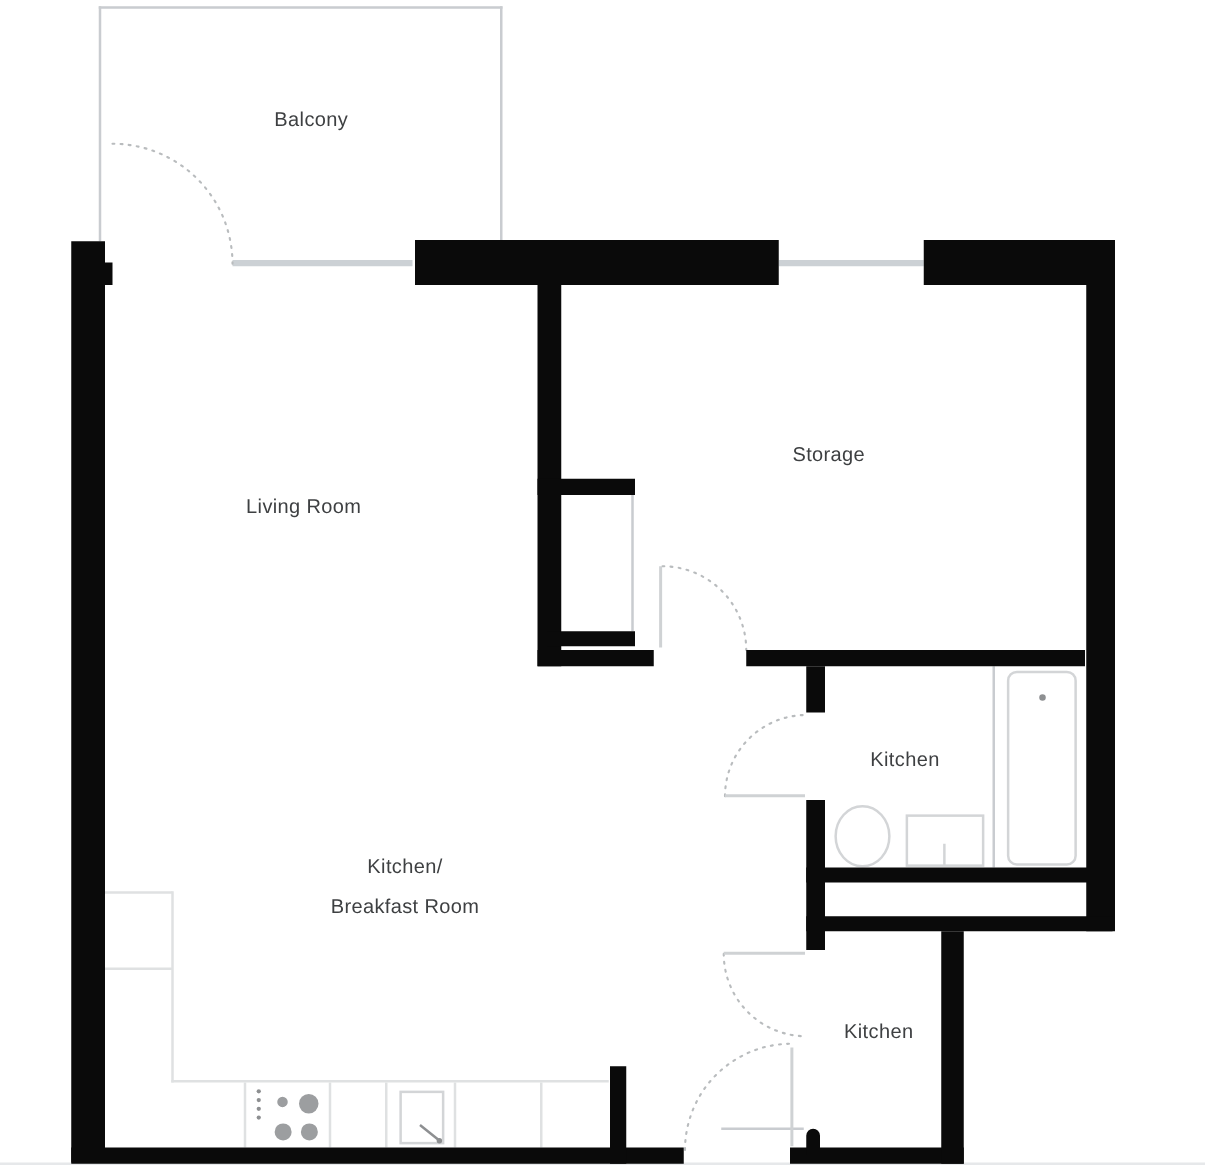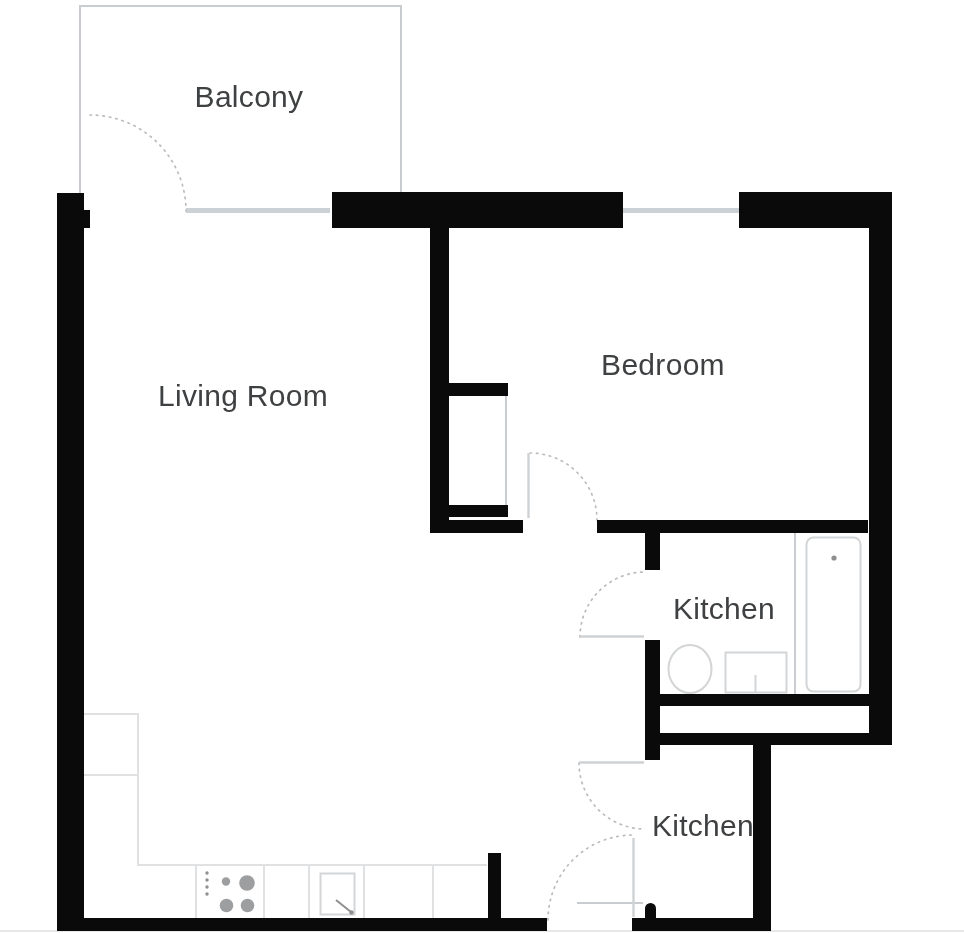--- a/index.html
+++ b/index.html
@@ -11,21 +11,21 @@
   .win{position:absolute;background:var(--win,#ccd1d5)}
   .cl{position:absolute;background:var(--counter,#dfe1e2)}
   .edge{position:absolute;background:var(--edge,#e6e8ea)}
   .overlay{position:absolute;left:0;top:0;width:964px;height:933px}
   .arc{fill:none;stroke:var(--arc,#b9bcbe);stroke-width:1.7;stroke-dasharray:1.5 5;stroke-linecap:round}
   .leaf{stroke:var(--leaf,#cfd2d4);stroke-width:2.4}
   .fix{fill:none;stroke:var(--fixture,#d3d5d7);stroke-width:2}
   .burner{fill:var(--burner,#9c9ea0)}
   .knob{fill:var(--knob,#8d8f91)}
   .faucet{stroke:var(--knob,#8d8f91);stroke-width:2}
-  .label{position:absolute;transform:translate(-50%,-50%);font-size:30px;color:var(--text,#3e4042);
+  .label{position:absolute;transform:translate(-50%,-50%);font-size:16px;color:var(--text,#3e4042);
          letter-spacing:.3px;white-space:nowrap}
   .label.multi{text-align:center;line-height:32px}
 </style>
 </head>
 <body>
 
 <div class="stage">
 
   <div class="edge" style="left:0;top:930px;width:964px;height:2px"></div>
 
@@ -98,18 +98,22 @@
   <div class="wall" style="left:597px;top:520px;width:271px;height:13px"></div>
   <div class="wall" style="left:645px;top:533px;width:15px;height:37px"></div>
   <div class="wall" style="left:645px;top:640px;width:15px;height:120px"></div>
   <div class="wall post" style="left:645px;top:903px;width:11px;height:21px"></div>
   <div class="wall" style="left:430px;top:383px;width:78px;height:13px"></div>
   <div class="wall" style="left:438px;top:505px;width:70px;height:12px"></div>
   <div class="wall" style="left:488px;top:853px;width:13px;height:78px"></div>
   <div class="wall" style="left:84px;top:210px;width:6px;height:18px"></div>
 
   <div class="label" style="left:249px;top:97px">Balcony</div>
-  <div class="label" style="left:243px;top:396px">Living Room</div>
-  <div class="label" style="left:663px;top:365px">Bedroom</div>
+  <div class="label" style="left:243px;top:406px">Living Room</div>
+  <div class="label" style="left:663px;top:365px">Storage</div>
   <div class="label" style="left:724px;top:609px">Kitchen</div>
   <div class="label" style="left:703px;top:826px">Kitchen</div>
+  <div class="label multi" style="left:324px;top:710px">
+    <div>Kitchen/</div>
+    <div>Breakfast Room</div>
+  </div>
 
 </div>
 
 </body></html>

